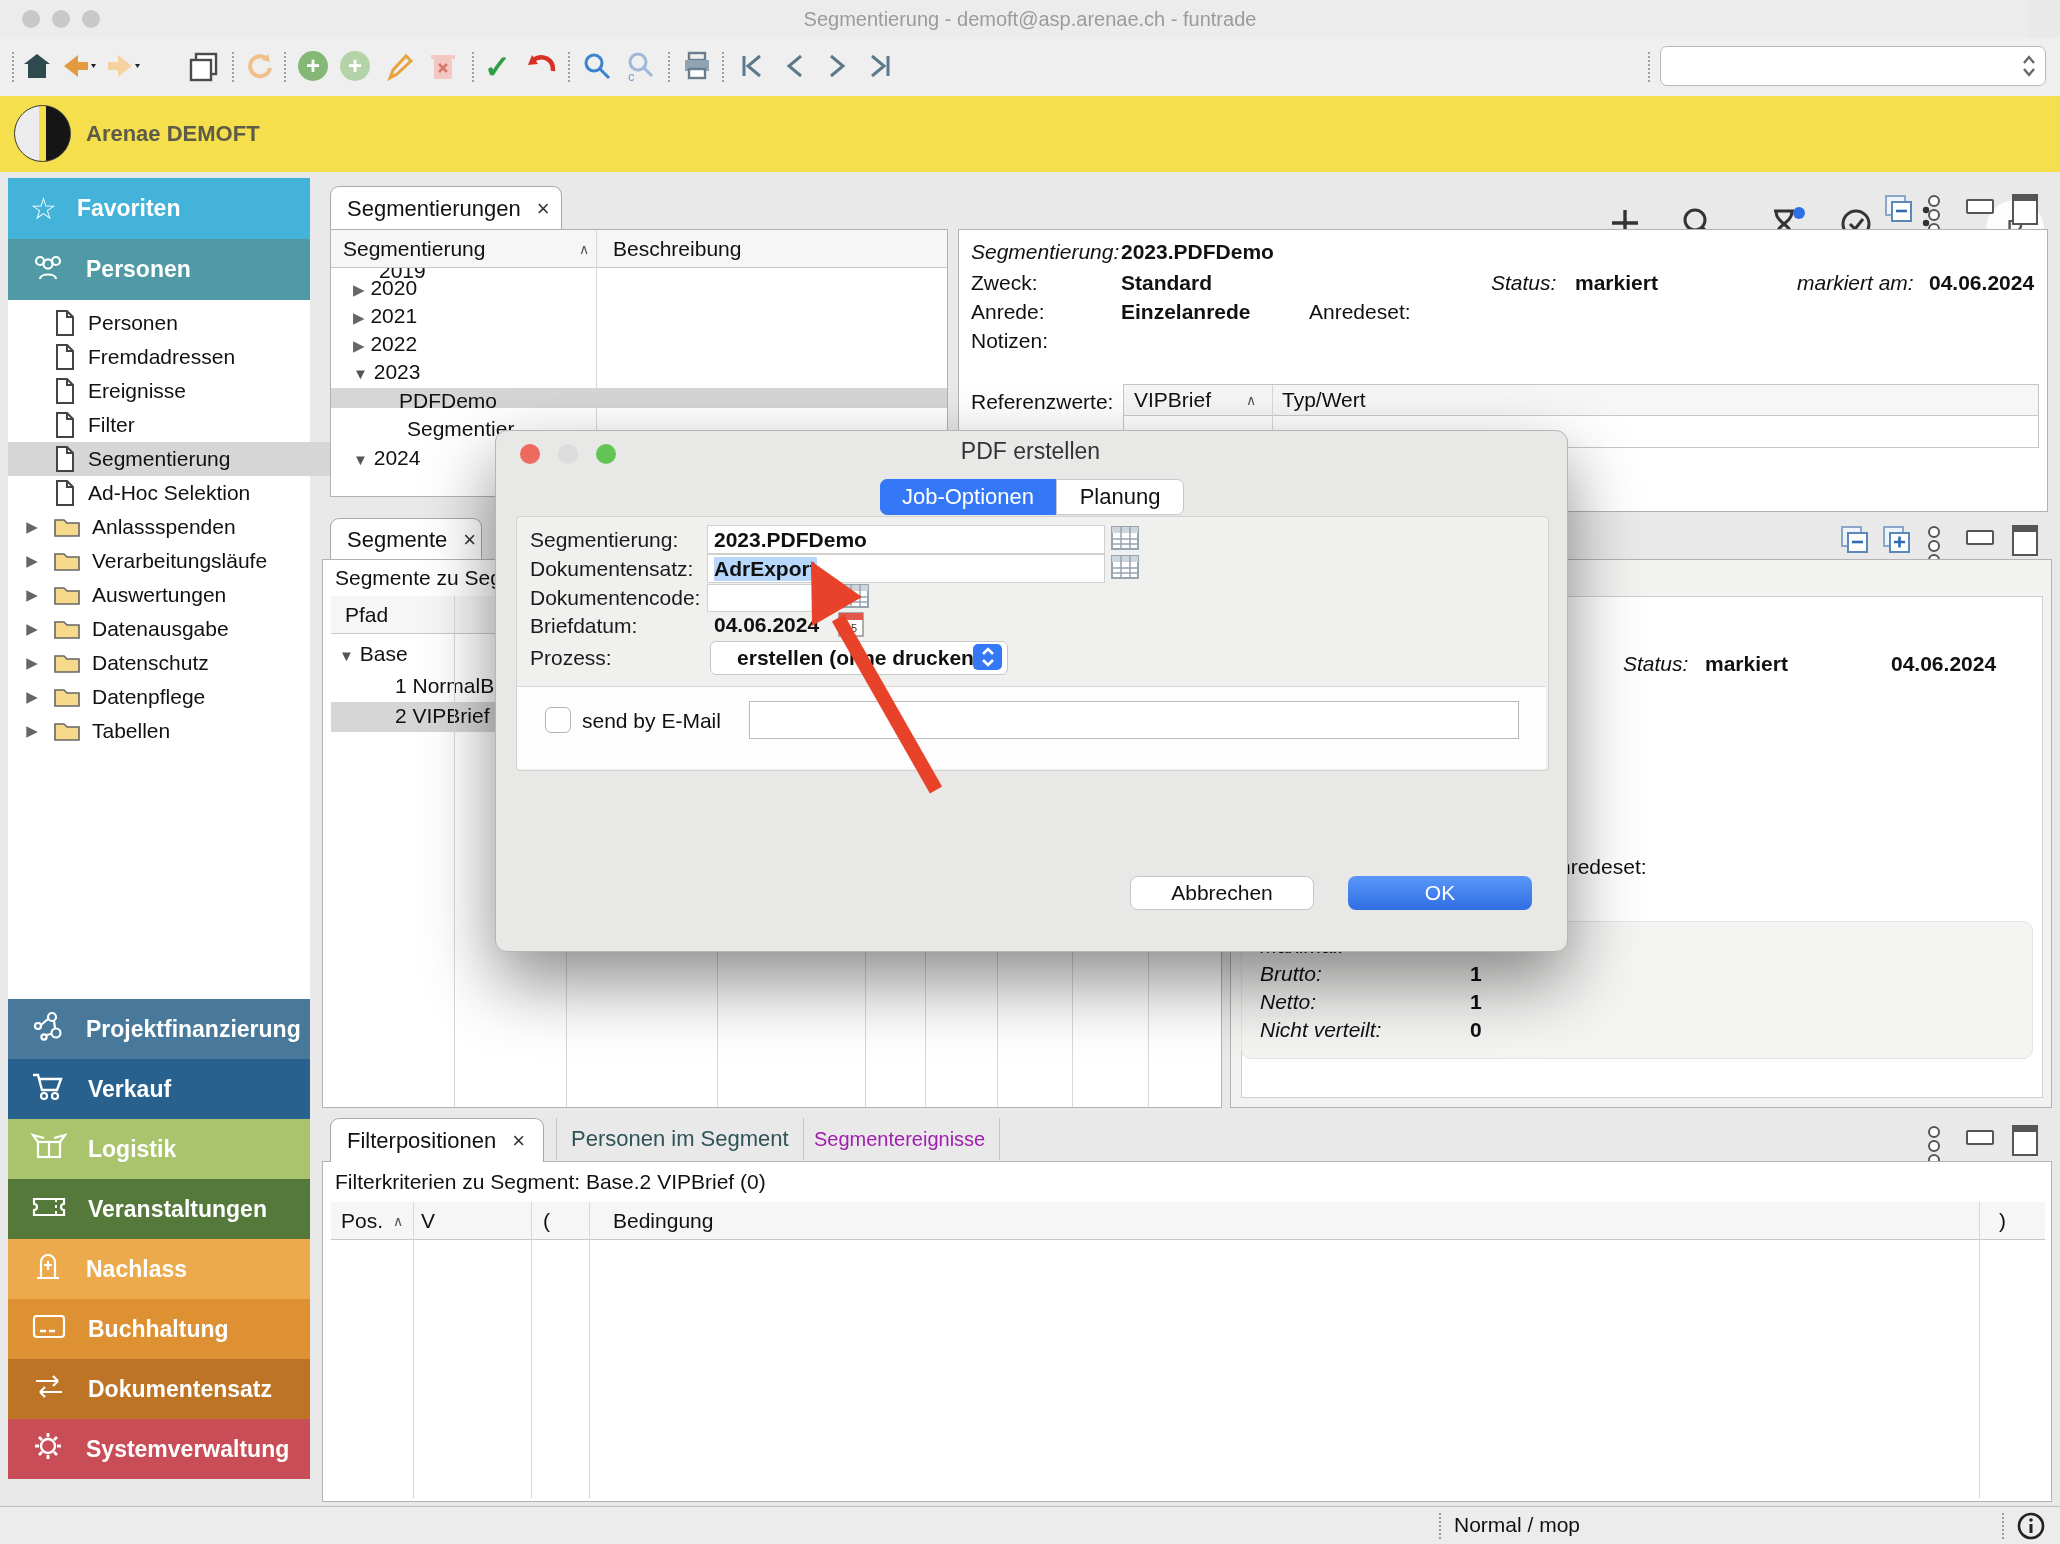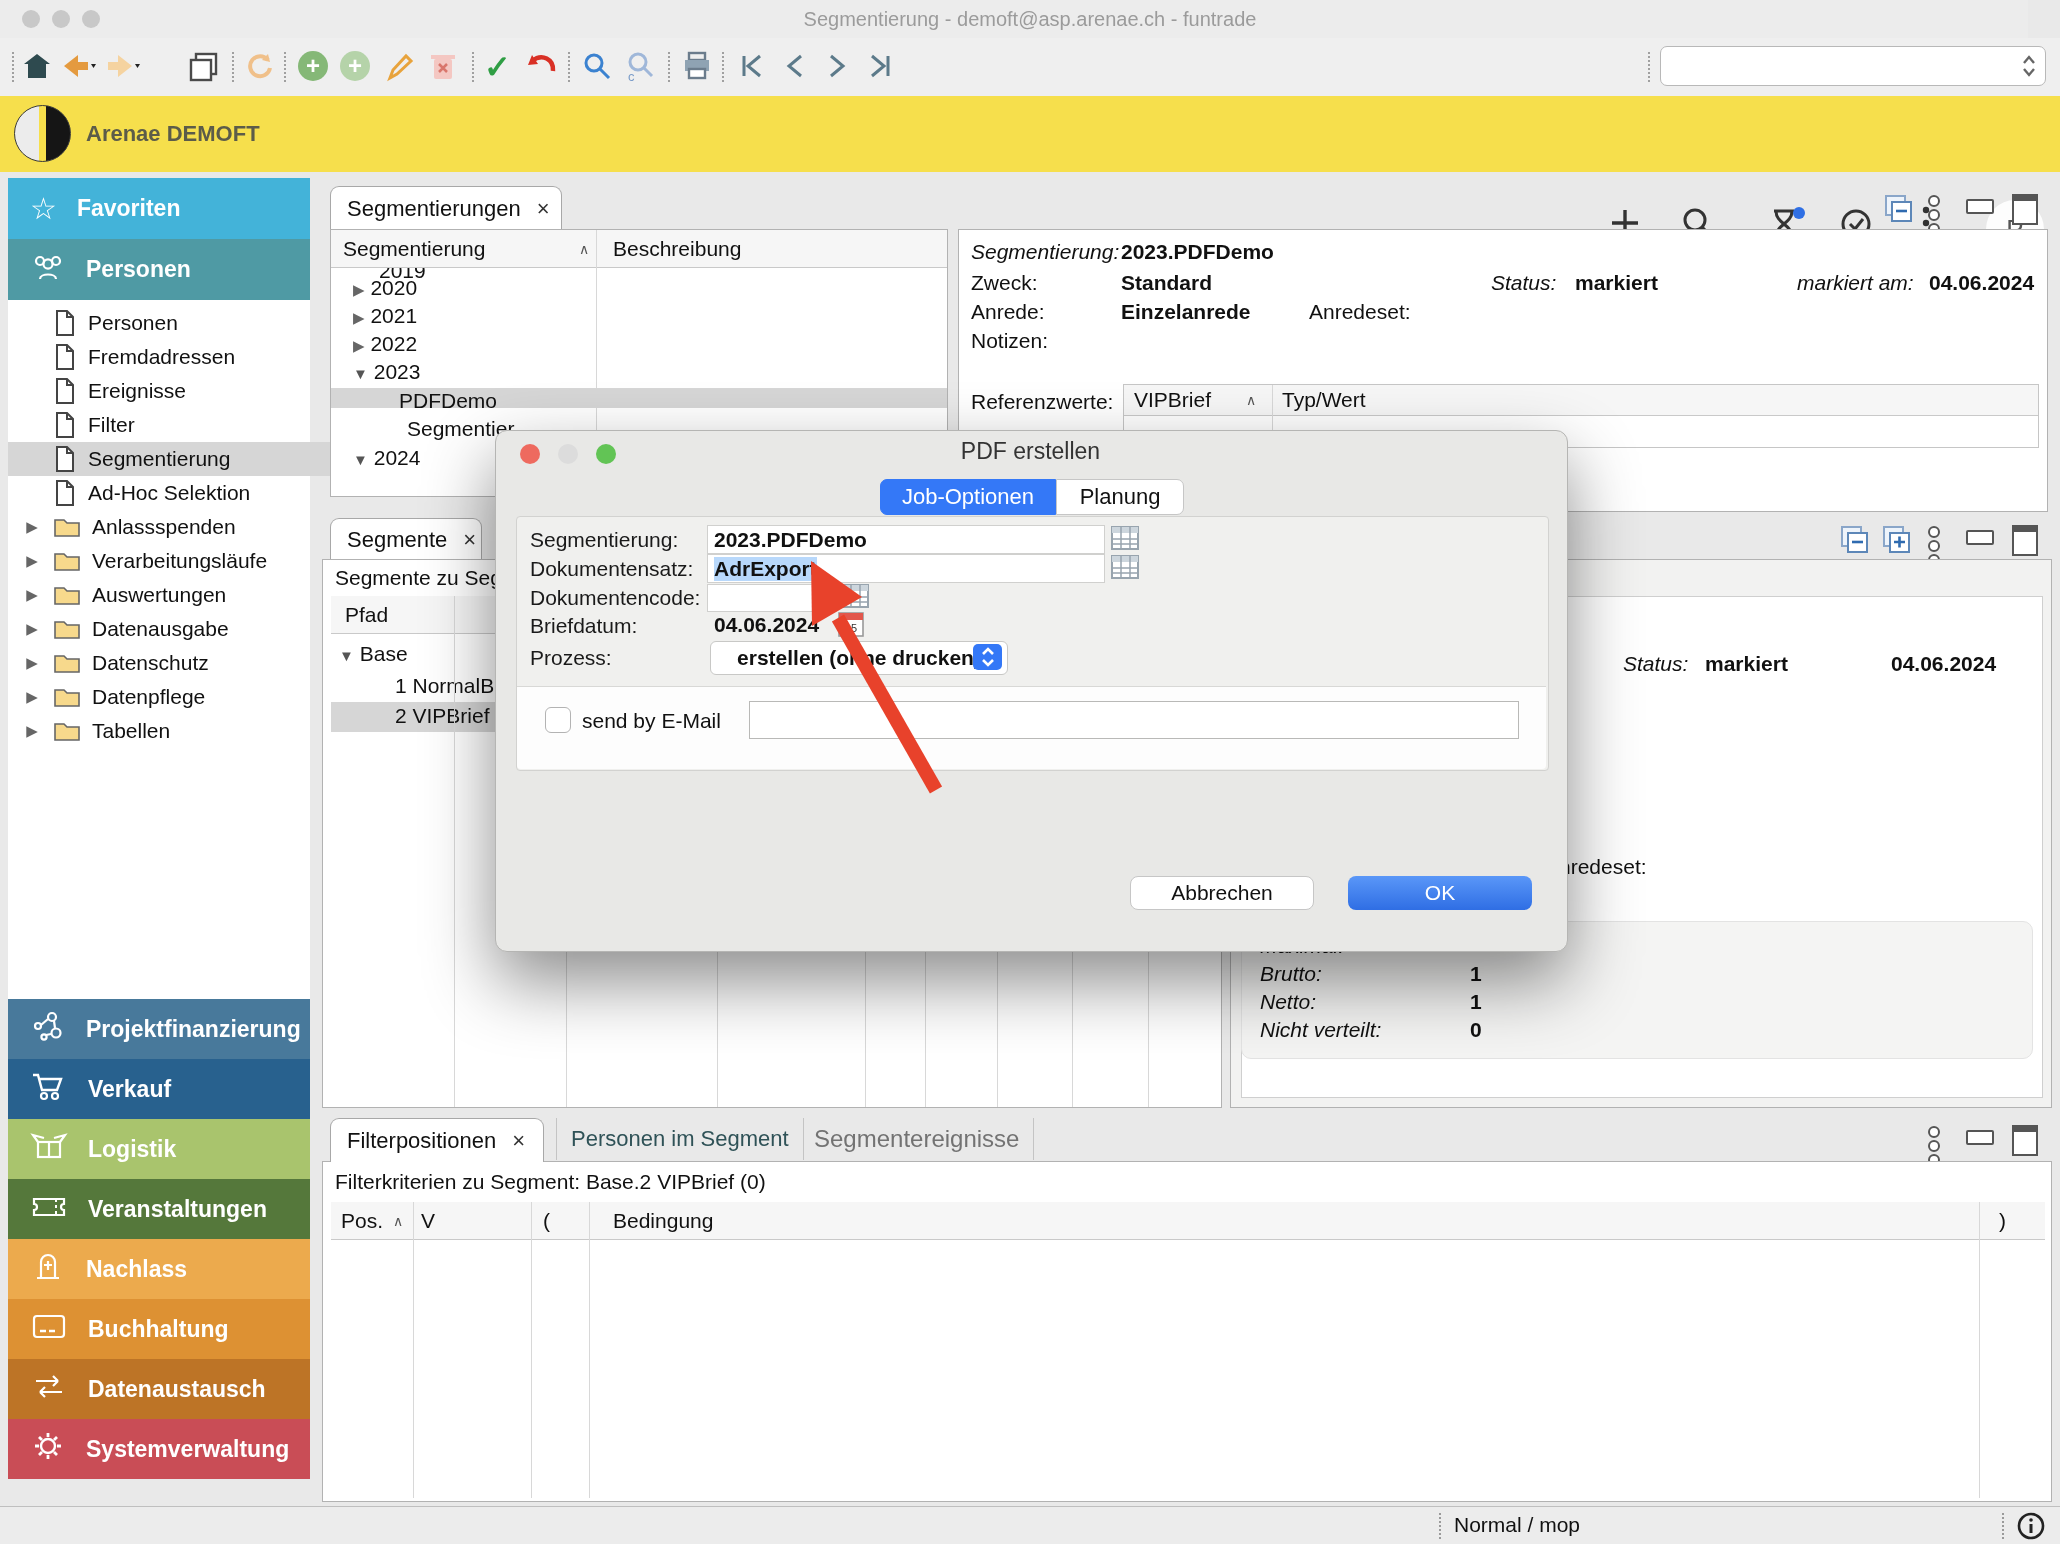--- a/index.html
+++ b/index.html
@@ -366,21 +366,21 @@
         <rect x="4" y="5" width="30" height="21" rx="3" fill="none" stroke="#fff" stroke-width="2.2"></rect>
         <path d="M10 20 h6 M19 20 h6" stroke="#fff" stroke-width="2.4"></path>
       </svg></span>
   <span>Buchhaltung</span>
   </div>
 <div class="abs sband mod" style="top: 1359px; background-color: rgb(189, 116, 38);">
   <span><svg width="38" height="30">
         <path d="M6 10 H28 M28 10 l-5 -5 m5 5 l-5 5" fill="none" stroke="#fff" stroke-width="2.2"></path>
         <path d="M32 21 H10 M10 21 l5 -5 m-5 5 l5 5" fill="none" stroke="#fff" stroke-width="2.2"></path>
       </svg></span>
-  <span>Datenaustausch</span>
+  <span>Dokumentensatz</span>
   </div>
 <div class="abs sband mod" style="top: 1419px; background-color: rgb(201, 77, 86);">
   <span><svg width="36" height="36">
         <circle cx="18" cy="18" r="7" fill="none" stroke="#fff" stroke-width="2.4"></circle>
         <g stroke="#fff" stroke-width="2.8">
           <path d="M18 5 V9 M18 27 V31 M5 18 H9 M27 18 H31 M9 9 L12 12 M27 9 L24 12 M9 27 L12 24 M27 27 L24 24"></path>
         </g>
       </svg></span>
   <span>Systemverwaltung</span>
   </div>
@@ -513,21 +513,21 @@
     <span class="abs txt it" style="left:18px;top:96px">Nicht verteilt:</span>
     <span class="abs txt b" style="left:228px;top:96px">0</span>
   </div>
 </div>
 
 <div class="tab" style="left:330px;top:1118px;width:214px;height:44px;z-index:2">
   <span>Filterpositionen</span>
   <span class="tabx">×</span>
 </div>
 <div class="abs row txt" style="left:556px;top:1118px;height:42px;color:#2f5257;font-size:22px;padding:0 14px;border-right:1px solid #c4c4c4;border-left:1px solid #c4c4c4">Personen im Segment</div>
-<div class="abs row txt" style="left:800px;top:1118px;height:42px;color:#737373;font-size:24px;padding:0 14px;border-right:1px solid #c4c4c4">Segmentereignisse</div>
+<div class="abs row txt" style="left:800px;top:1118px;height:42px;color:#a21caf;font-size:20px;padding:0 14px;border-right:1px solid #c4c4c4">Segmentereignisse</div>
 <span class="winicon kebab" style="left:1928px;top:1124px">
     <i></i>
     <i></i>
     <i></i>
   </span>
 <span class="winicon" style="left:1966px;top:1130px">
     <span class="minico" style="display:block"></span>
   </span>
 <span class="winicon" style="left:2012px;top:1125px">
     <span class="maxico" style="display:block"></span>

